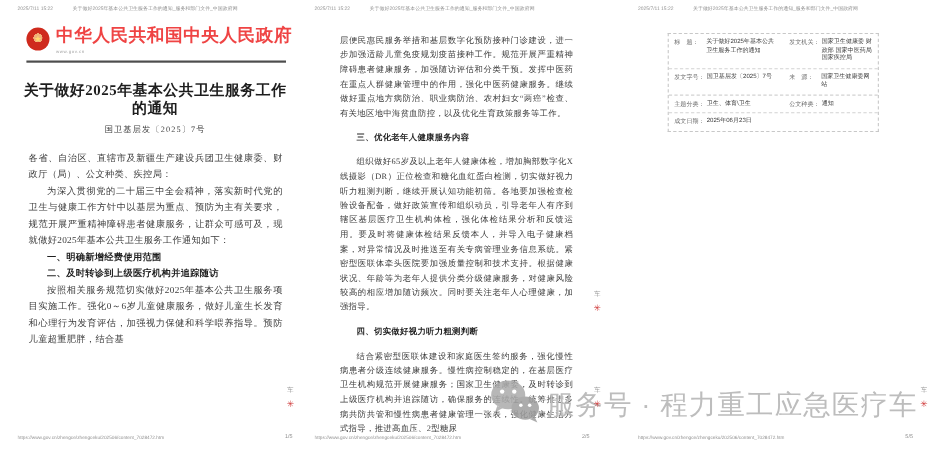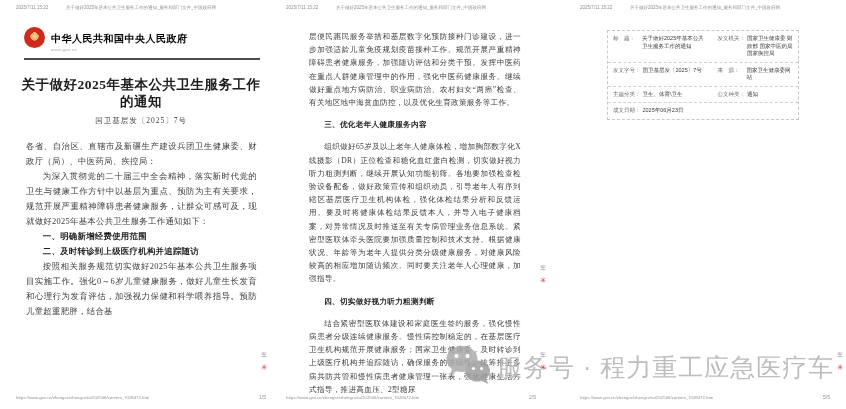--- a/index.html
+++ b/index.html
@@ -19,22 +19,22 @@
   .pf-num{position:absolute;bottom:9px;right:16px;font-size:5px;color:#909090;}
 
   
   .banner{margin:22px 22px 0 24px;padding-bottom:6px;border-bottom:2px solid #4d4d4d;
     display:flex;align-items:center;gap:6px;}
   .emblem{width:21px;height:21px;border-radius:50%;flex:0 0 auto;
     background:radial-gradient(circle at 50% 45%, #f0b078 0 26%, #cf2a1d 27% 100%);
     display:flex;align-items:center;justify-content:center;}
   .emblem-star{color:#ffd86e;font-size:8px;line-height:1;}
   .banner-col{display:flex;flex-direction:column;}
-  .banner-title{font-family:"Liberation Serif",serif;font-weight:bold;font-size:10px;color:#000000;
-    letter-spacing:0.5px;white-space:nowrap;margin-top:10px;}
+  .banner-title{font-family:"Liberation Serif",serif;font-weight:bold;font-size:16px;color:#ef4444;
+    letter-spacing:0.5px;white-space:nowrap;}
   .banner-sub{font-size:4px;color:#a0a0a0;margin-top:1px;letter-spacing:0.5px;}
 
   
   .doc-title{margin:16px 18px 0 18px;text-align:center;font-family:"Liberation Serif",serif;
     font-weight:bold;font-size:13.5px;color:#1d1d1d;letter-spacing:0.5px;line-height:17px;}
   .doc-num{margin-top:6px;text-align:center;font-family:"Liberation Serif",serif;
     font-size:7.5px;color:#3e3e3e;letter-spacing:1px;}
   .body{font-family:"Liberation Serif",serif;text-align:justify;color:#3c3c3c;}
   #page1 .body{margin:13px 25px 0 26px;font-size:8.4px;line-height:15px;letter-spacing:0.3px;}
   #page2 .body{margin:30px 31px 0 39px;font-size:7.6px;line-height:13.2px;letter-spacing:0.3px;}
@@ -85,21 +85,21 @@
     <div class="banner-col">
       <span class="banner-title">中华人民共和国中央人民政府</span>
       <span class="banner-sub">www.gov.cn</span>
     </div>
   </div>
 
   <div class="doc-title">关于做好2025年基本公共卫生服务工作的通知</div>
   <div class="doc-num">国卫基层发〔2025〕7号</div>
 
   <div class="body">
-    <p class="salutation">各省、自治区、直辖市及新疆生产建设兵团卫生健康委、财政厅（局）、中医药局、疾控局：</p>
+    <p class="salutation">各省、自治区、直辖市及新疆生产建设兵团卫生健康委、财政厅（局）、公文种类、疾控局：</p>
     <p class="paragraph">为深入贯彻党的二十届三中全会精神，落实新时代党的卫生与健康工作方针中以基层为重点、预防为主有关要求，规范开展严重精神障碍患者健康服务，让群众可感可及，现就做好2025年基本公共卫生服务工作通知如下：</p>
     <p class="heading">一、明确新增经费使用范围</p>
     <p class="heading">二、及时转诊到上级医疗机构并追踪随访</p>
     <p class="paragraph">按照相关服务规范切实做好2025年基本公共卫生服务项目实施工作。强化0～6岁儿童健康服务，做好儿童生长发育和心理行为发育评估，加强视力保健和科学喂养指导。预防儿童超重肥胖，结合基</p>
   </div>
 
   <span class="pf-url">https://www.gov.cn/zhengce/zhengceku/202506/content_7028472.htm</span>
   <span class="pf-num">1/5</span>
 </div>
 

